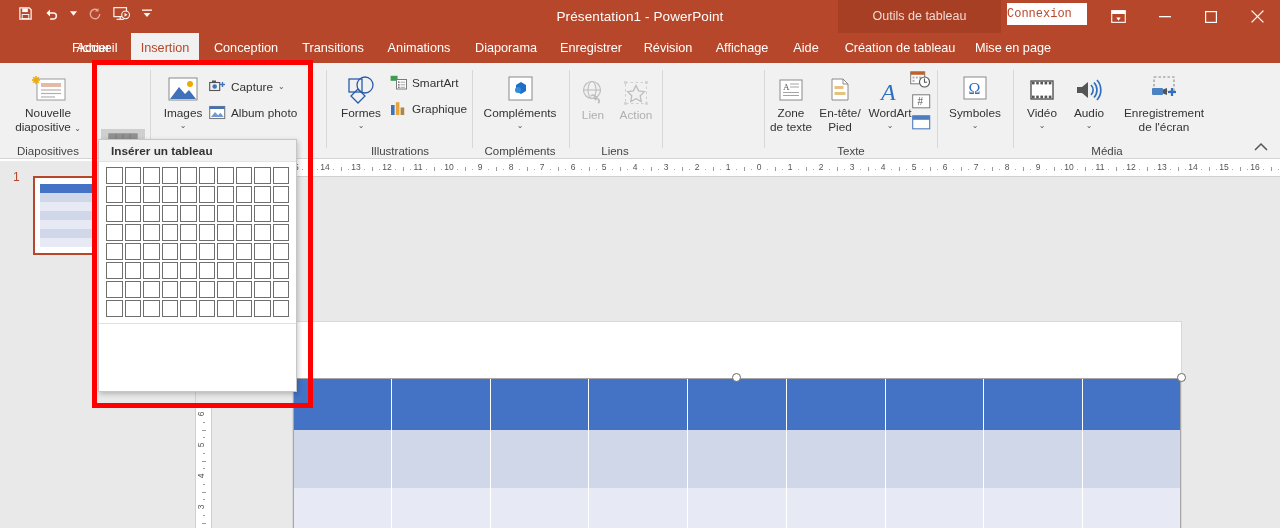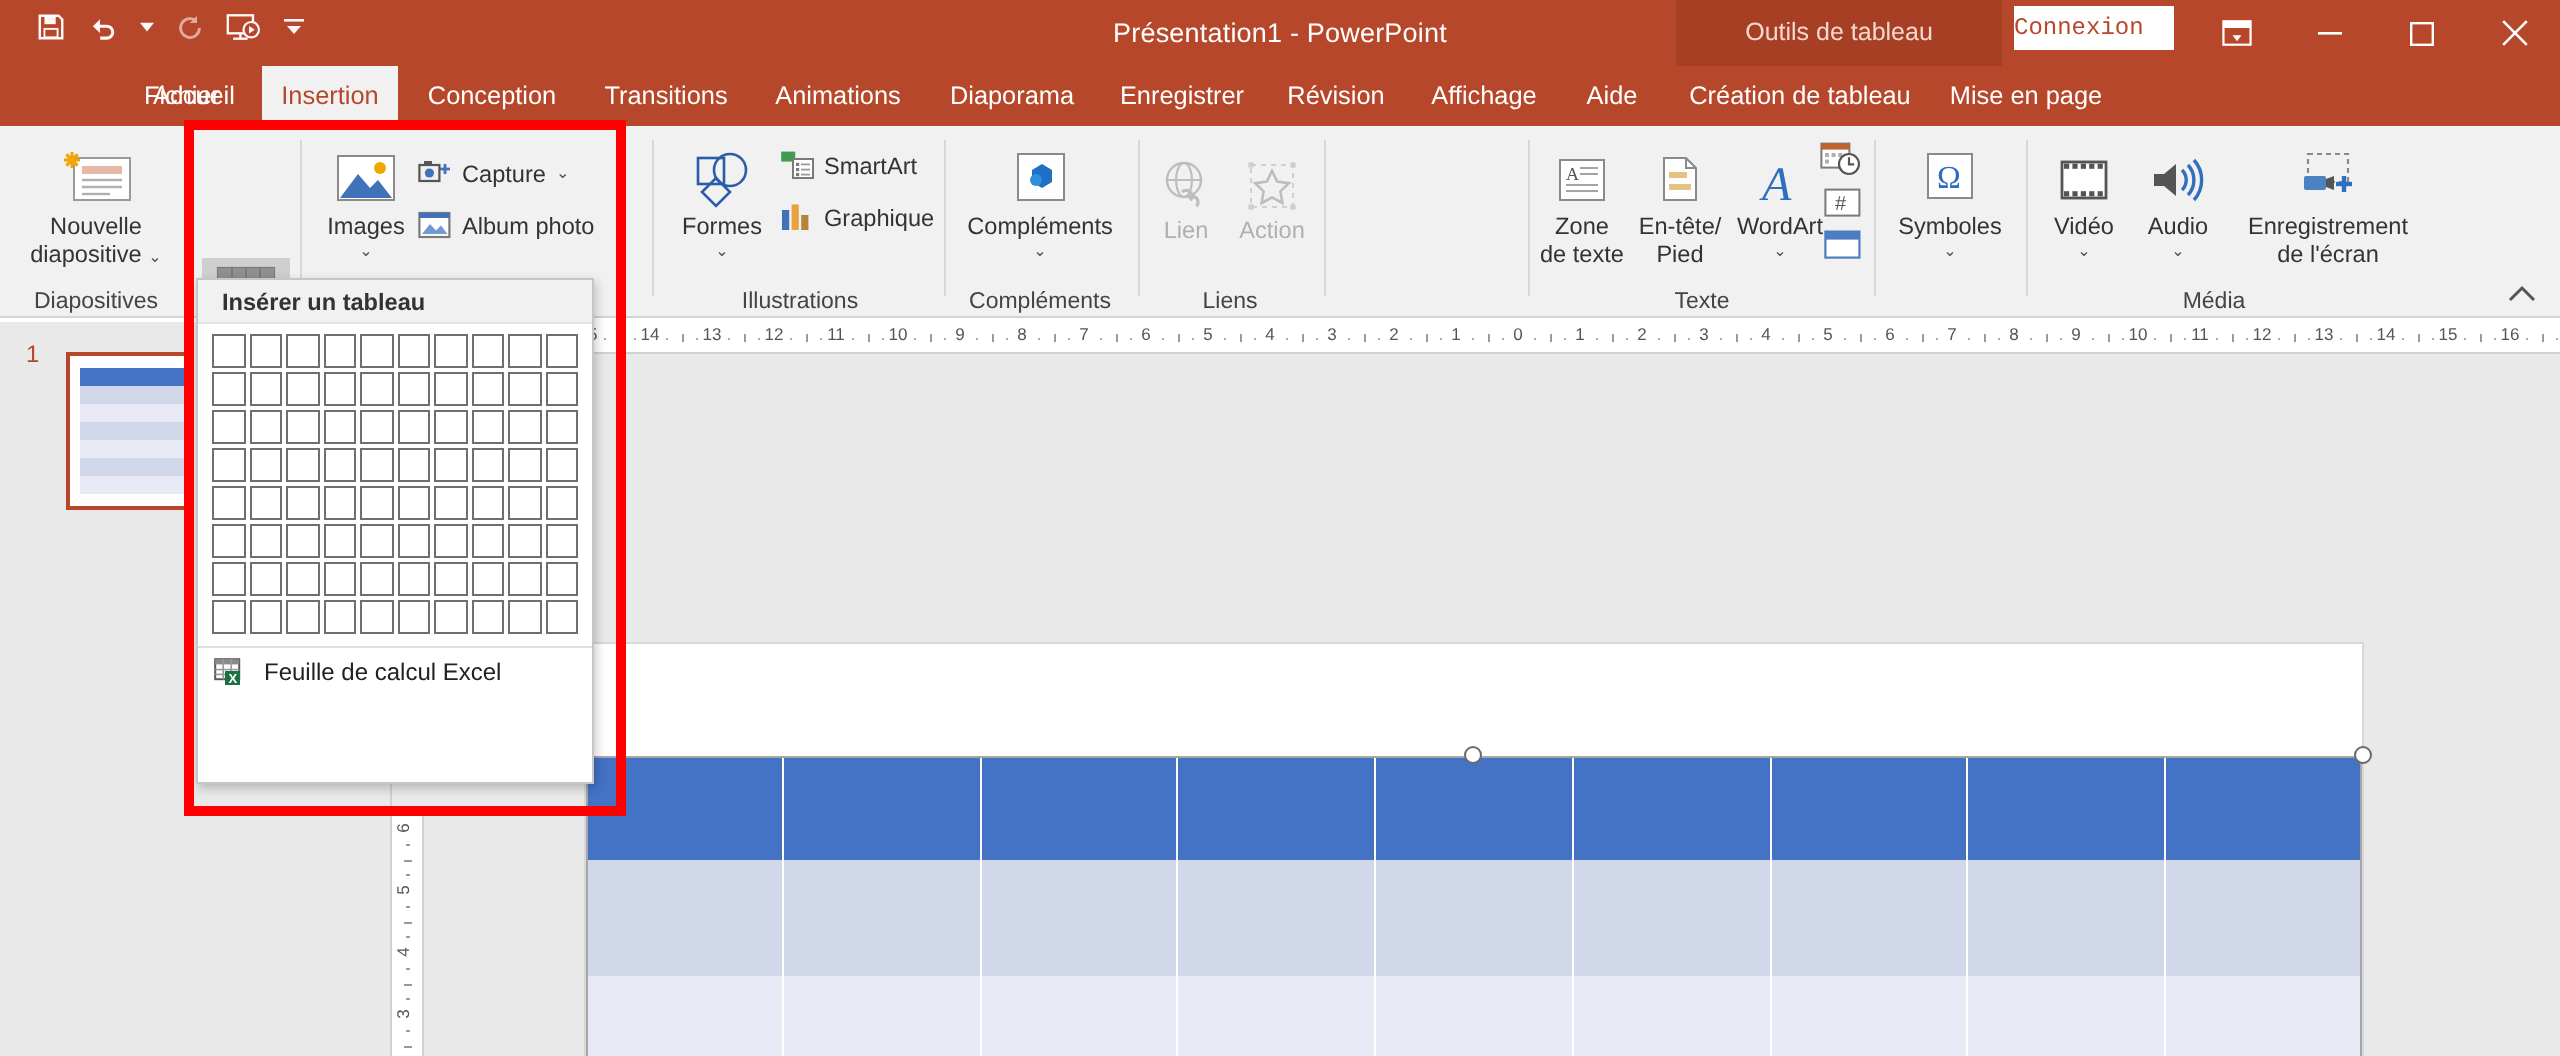--- a/index.html
+++ b/index.html
@@ -925,35 +925,18 @@
         <div class="gcell"></div>
         <div class="gcell"></div>
         <div class="gcell"></div>
         <div class="gcell"></div>
         <div class="gcell"></div>
         <div class="gcell"></div>
         <div class="gcell"></div>
         <div class="gcell"></div>
       </div>
     <div class="dd-sep"></div>
-    <div class="dd-item">
-      <span class="dd-ico">
-        <svg width="15" height="14" viewBox="0 0 15 14">
-            <rect x="0.6" y="0.6" width="12" height="10" fill="#fff" stroke="#5a5a5a" stroke-width="1"></rect>
-            <rect x="0.6" y="0.6" width="12" height="2.6" fill="#8a8a8a"></rect>
-            <g stroke="#9a9a9a" stroke-width="0.8">
-              <line x1="0.6" y1="5.8" x2="12.6" y2="5.8"></line>
-              <line x1="0.6" y1="8.2" x2="12.6" y2="8.2"></line>
-              <line x1="4.6" y1="0.6" x2="4.6" y2="10.6"></line>
-              <line x1="8.6" y1="0.6" x2="8.6" y2="10.6"></line>
-            </g>
-            <rect x="5.5" y="6.5" width="7.5" height="7" fill="#1d7044"></rect>
-            <text x="7.3" y="12.4" font-size="6.5" font-family="Liberation Sans, sans-serif" fill="#fff" font-weight="bold">X</text>
-          </svg>
-      </span>
-      <span>Feuille de calcul Excel</span>
-    </div>
   </div>
 
   <div class="redbox-mask"></div>
   <div class="redbox"></div>
 
 </div>
 
 </body></html>

